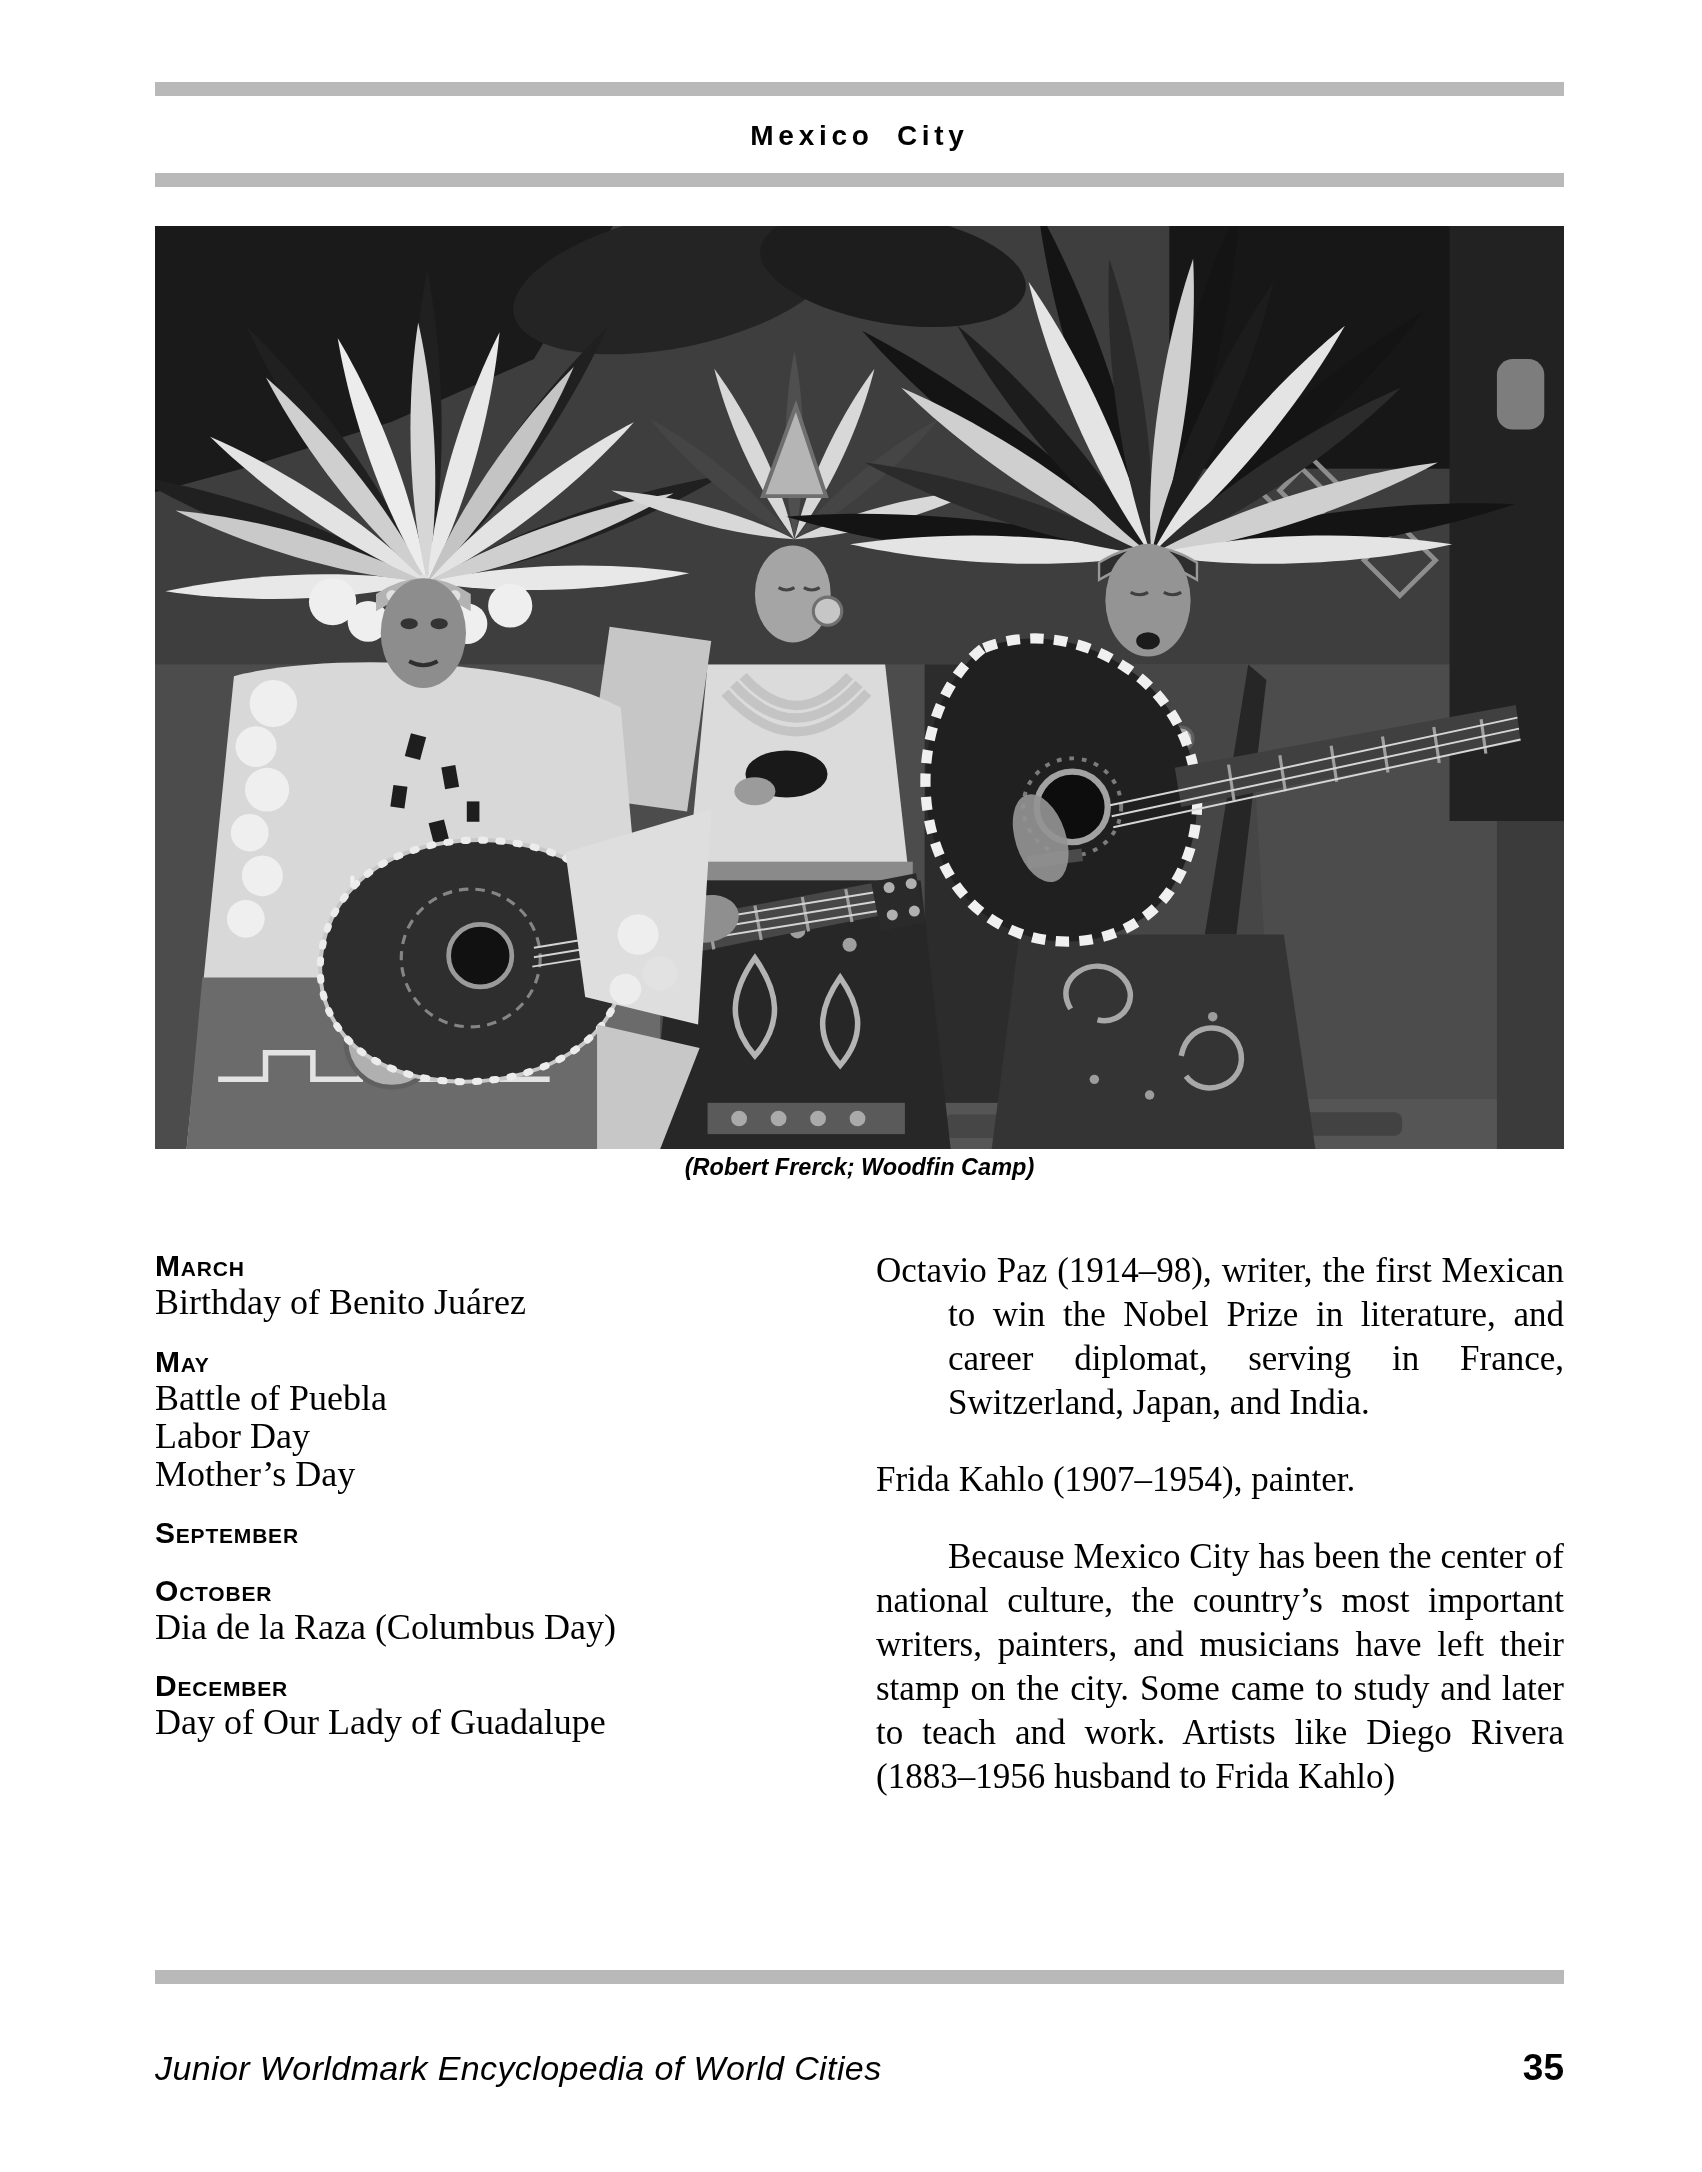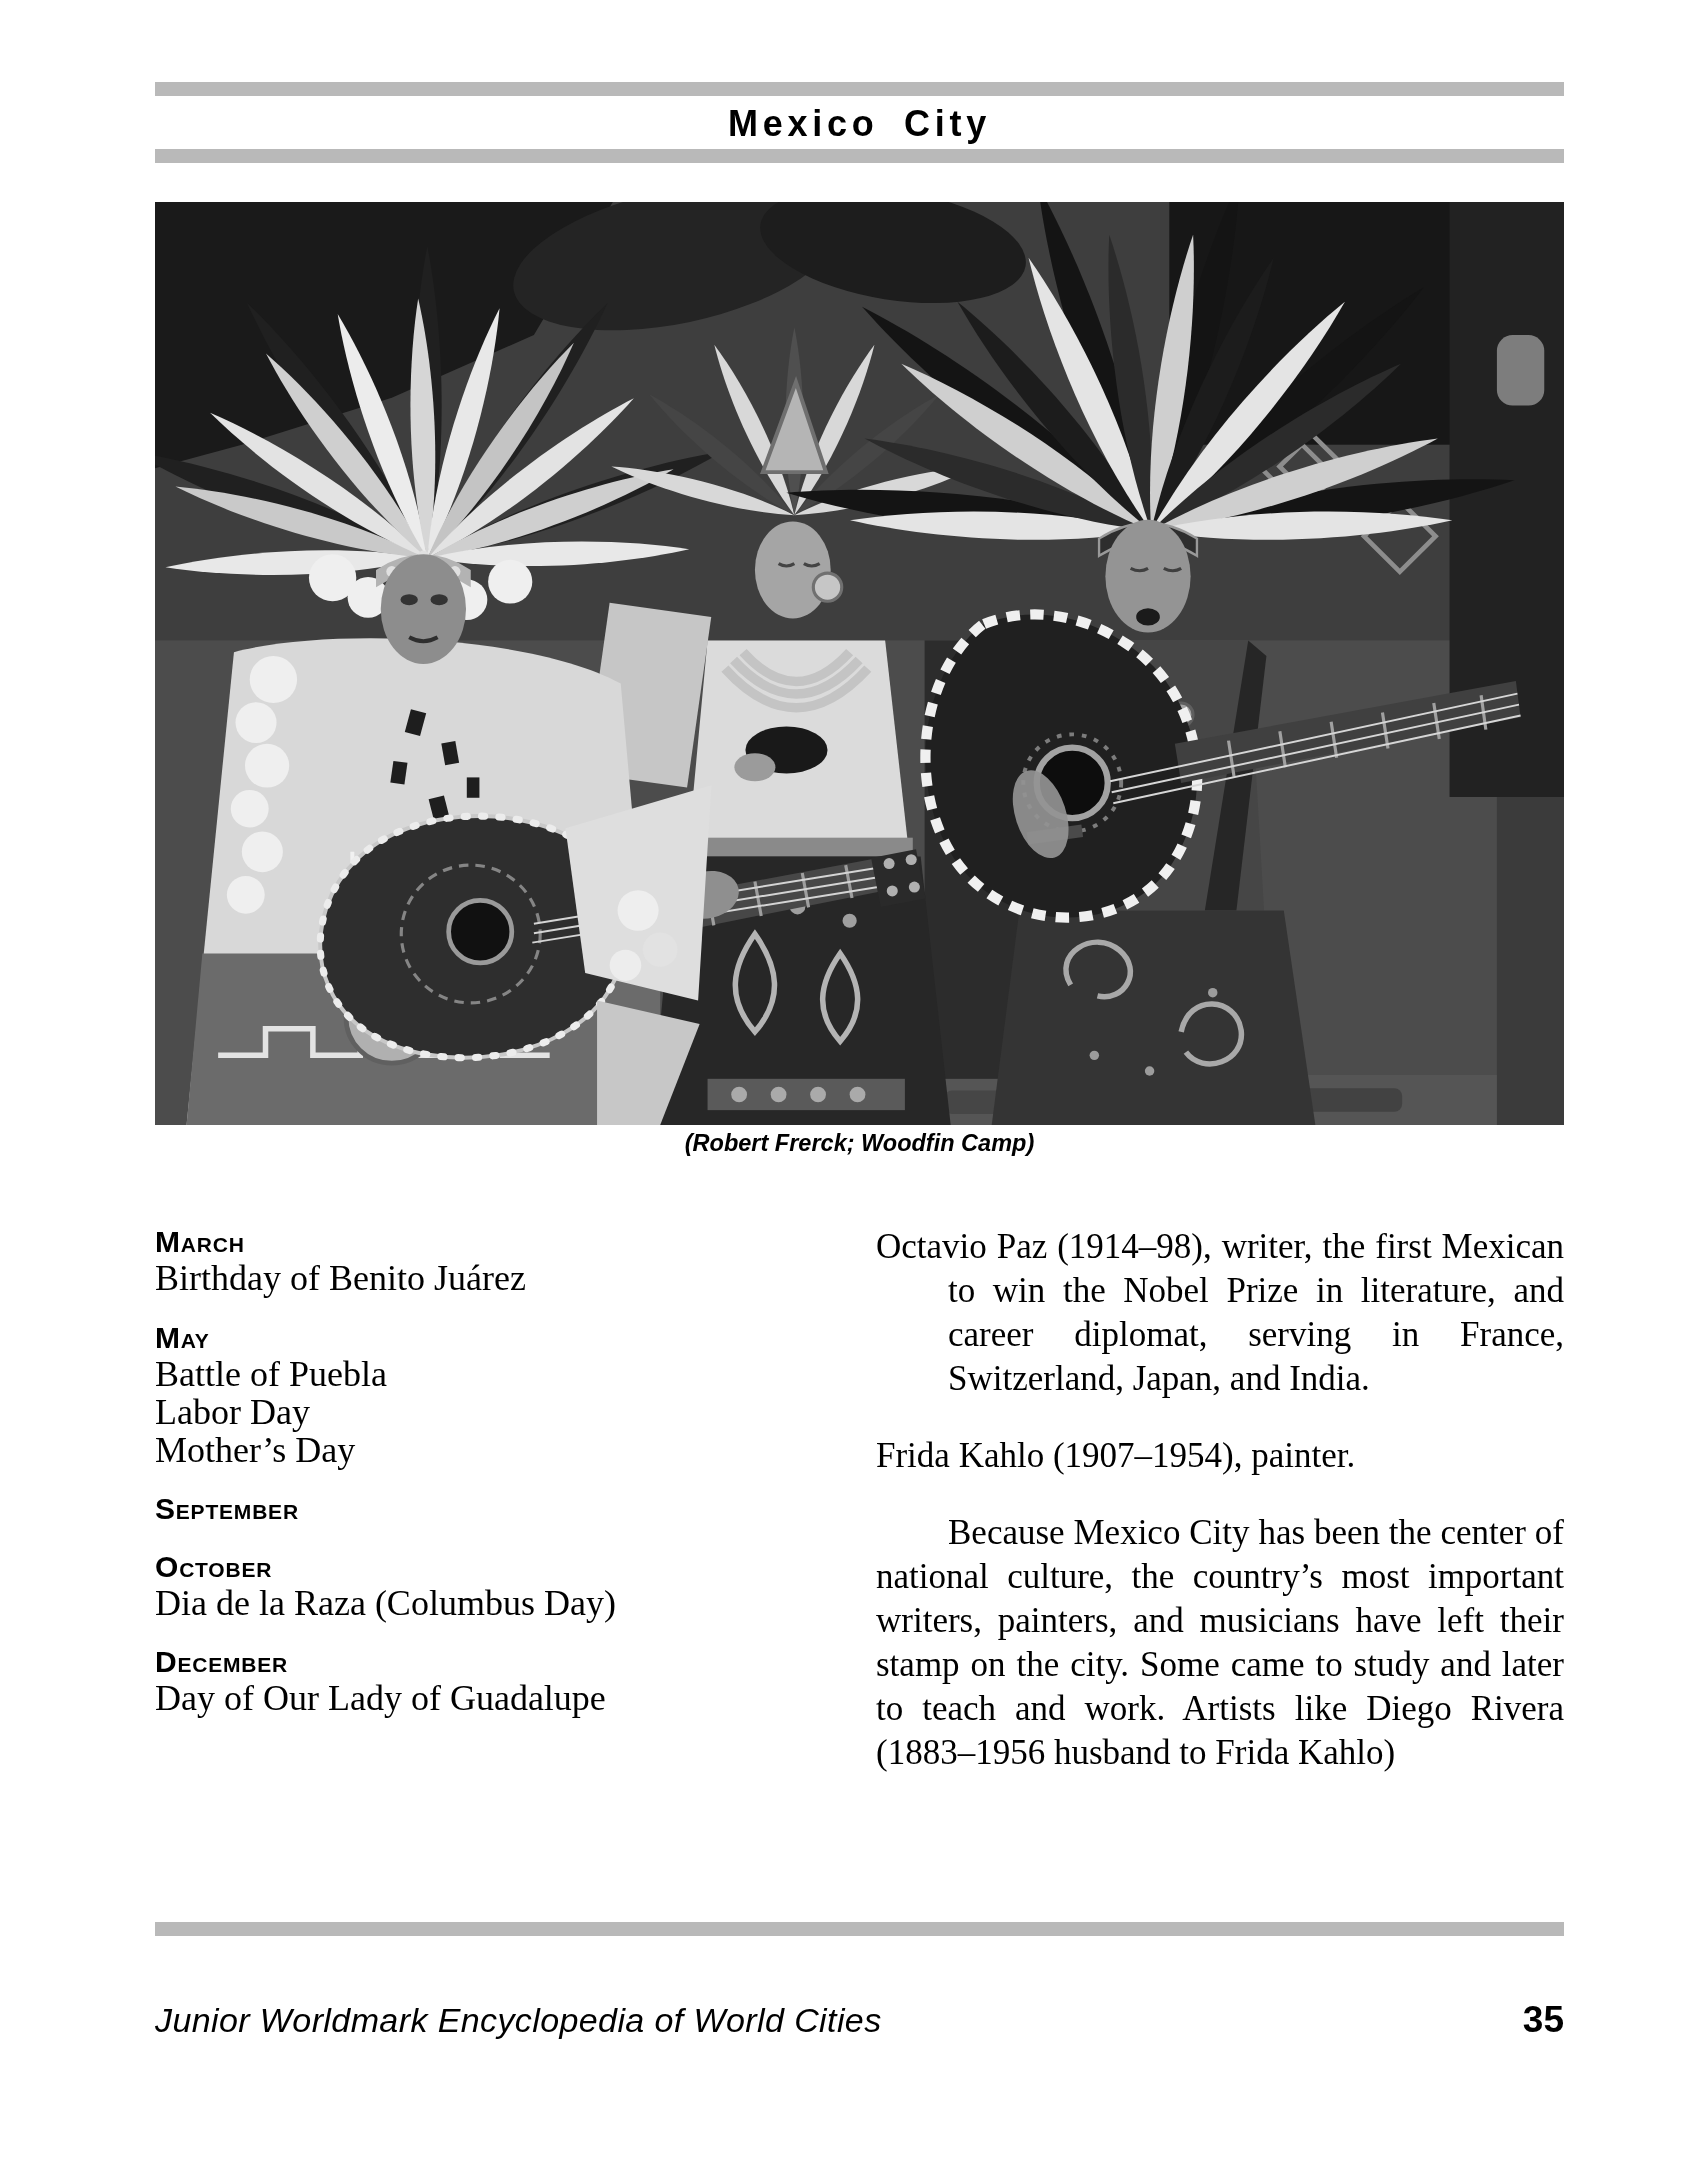--- a/index.html
+++ b/index.html
@@ -1,20 +1,20 @@
 <!DOCTYPE html>
 <html style="font-size:12.5px"><head>
 <meta charset="utf-8">
 <style>
   html,body{margin:0;padding:0;background:#ffffff;}
   .page{position:relative;width:1703px;height:2172px;background:#fff;box-sizing:border-box;
         padding:82px 139px 0 155px;font-family:"Liberation Serif",serif;color:#000;overflow:hidden;}
   .rule{height:14px;background:#b9b9b9;}
-  .masthead-title{margin:0;padding:7.8px 0 6.3px;text-align:center;font-family:"Liberation Sans",sans-serif;
-        font-weight:bold;font-size:36px;line-height:39px;letter-spacing:4.7px;word-spacing:11px;}
+  .masthead-title{margin:12px;padding:7.8px 0 6.3px;text-align:center;font-family:"Liberation Sans",sans-serif;
+        font-weight:bold;font-size:28px;line-height:39px;letter-spacing:4.7px;word-spacing:11px;}
   .figure{margin:39px 0 0;}
   .photo-frame{width:100%;height:923px;line-height:0;}
   .photo-frame svg{width:100%;height:100%;display:block;}
   .caption{margin-top:33px;text-align:center;font-family:"Liberation Sans",sans-serif;font-weight:bold;
         font-size:28px;line-height:34px;}
   .credit{margin-top:3.1px;text-align:center;font-family:"Liberation Sans",sans-serif;font-weight:bold;
         font-style:italic;font-size:23.5px;line-height:30px;}
   .columns{display:flex;margin-top:67px;}
   .col-left{flex:none;width:676px;}
   .col-right{flex:1;margin-left:45px;}
@@ -22,21 +22,21 @@
   .month{margin:0;font-family:"Liberation Sans",sans-serif;font-weight:bold;font-size:30px;line-height:34px;
         font-variant:small-caps;letter-spacing:0.8px;}
   .holiday{margin:0;font-size:36px;line-height:38px;}
   .famous-heading{display:flex;align-items:center;margin:0 0 34px;font-family:"Liberation Sans",sans-serif;font-weight:bold;}
   .secnum{flex:none;font-size:31px;line-height:31px;border:5.5px solid #000;border-radius:11px;
         padding:1.6px 6.3px 3.1px;letter-spacing:0.8px;}
   .heading-text{margin-left:27px;font-size:34px;line-height:41px;letter-spacing:9.4px;word-spacing:20.4px;white-space:nowrap;}
   .para{font-size:35px;line-height:44px;text-align:justify;margin:0 0 33px;}
   .para.hang{padding-left:72px;text-indent:-72px;}
   .para.first-indent{text-indent:72px;margin-bottom:0;}
-  .footer{position:absolute;left:155px;right:139px;top:1922px;}
+  .footer{position:absolute;left:155px;right:139px;top:1970px;}
   .footer-row{display:flex;justify-content:space-between;align-items:baseline;margin-top:39px;}
   .book-title{font-family:"Liberation Sans",sans-serif;font-style:italic;font-size:34px;letter-spacing:0.4px;}
   .page-number{font-family:"Liberation Sans",sans-serif;font-weight:bold;font-size:37px;margin-top:24px;}
 </style>
 </head>
 <body>
 
 <div class="page">
 
   <header>

